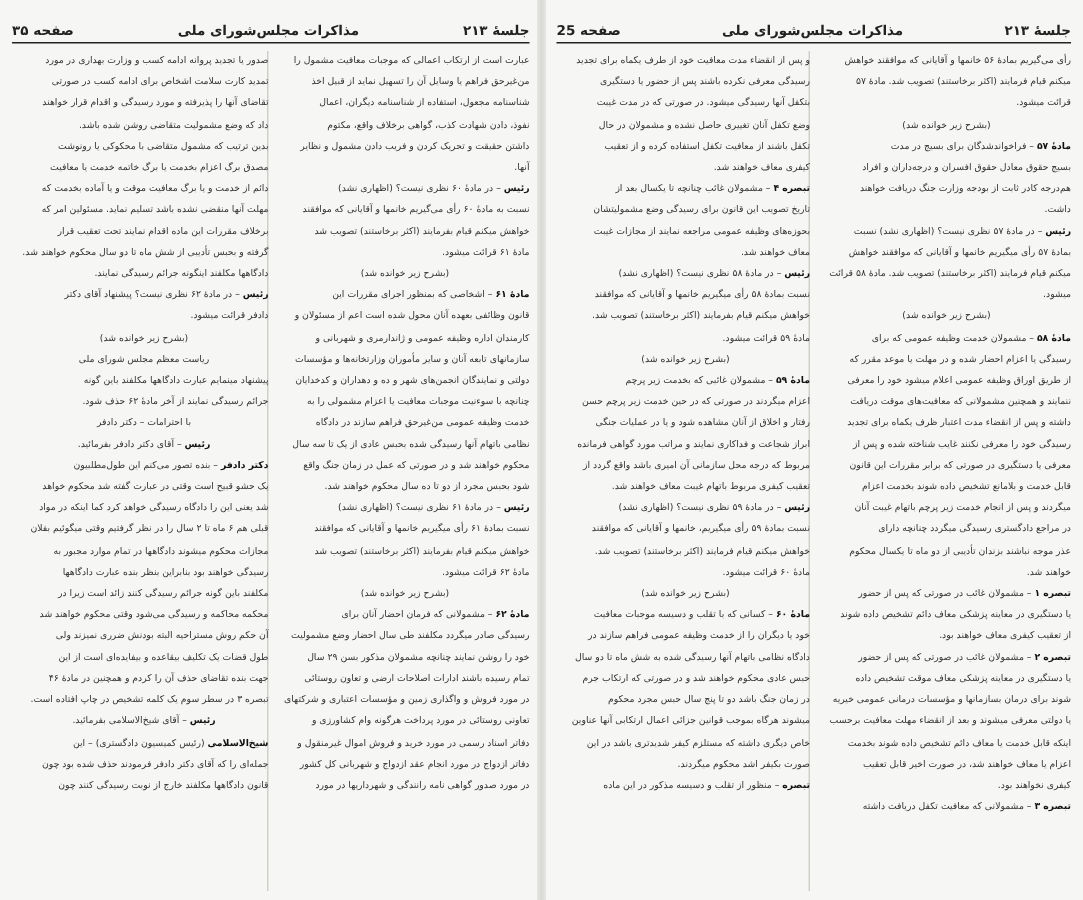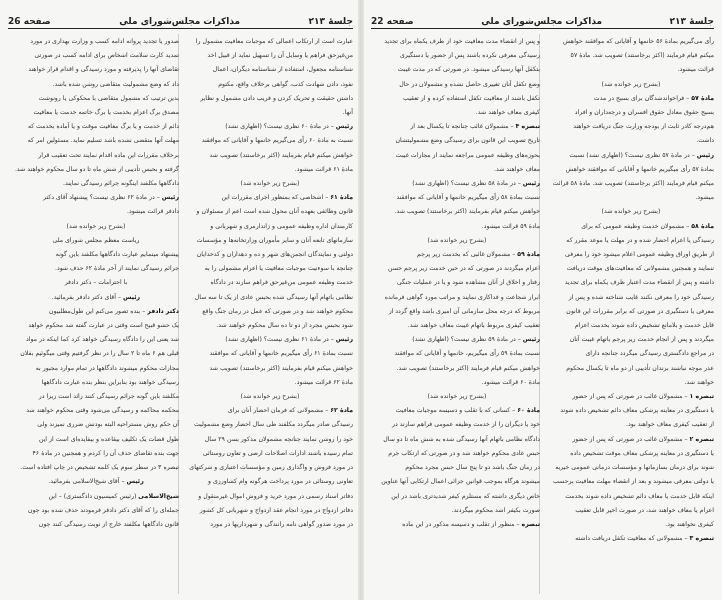--- a/index.html
+++ b/index.html
@@ -48,21 +48,21 @@
 </style>
 </head>
 <body>
 
 <div class="spread">
 
   <div class="page left">
     <div class="header">
       <span>جلسهٔ ۲۱۳</span>
       <span>مذاکرات مجلس‌شورای ملی</span>
-      <span>صفحه 26</span>
+      <span>صفحه ۳۵</span>
     </div>
     <div class="col c1">
         <p>عبارت است از ارتکاب اعمالی که موجبات معافیت مشمول را</p>
         <p>من‌غیرحق فراهم یا وسایل آن را تسهیل نماید از قبیل اخذ</p>
         <p>شناسنامه مجعول، استفاده از شناسنامه دیگران، اعمال</p>
         <p>نفوذ، دادن شهادت کذب، گواهی برخلاف واقع، مکتوم</p>
         <p>داشتن حقیقت و تحریک کردن و فریب دادن مشمول و نظایر</p>
         <p>آنها.</p>
         <p><span class="b">رئیس</span> – در مادهٔ ۶۰ نظری نیست؟ (اظهاری نشد)</p>
         <p>نسبت به مادهٔ ۶۰ رأی می‌گیریم خانمها و آقایانی که موافقند</p>
@@ -131,21 +131,21 @@
         <p><span class="b">شیخ‌الاسلامی</span> (رئیس کمیسیون دادگستری) – این</p>
         <p>جمله‌ای را که آقای دکتر دادفر فرمودند حذف شده بود چون</p>
         <p>قانون دادگاهها مکلفند خارج از نوبت رسیدگی کنند چون</p>
       </div>
   </div>
 
   <div class="page right">
     <div class="header">
       <span>جلسهٔ ۲۱۳</span>
       <span>مذاکرات مجلس‌شورای ملی</span>
-      <span>صفحه 22</span>
+      <span>صفحه 25</span>
     </div>
     <div class="col c1">
         <p>رأی می‌گیریم بمادهٔ ۵۶ خانمها و آقایانی که موافقند خواهش</p>
         <p>میکنم قیام فرمایند (اکثر برخاستند) تصویب شد. مادهٔ ۵۷</p>
         <p>قرائت میشود.</p>
         <p class="center">(بشرح زیر خوانده شد)</p>
         <p><span class="b">مادهٔ ۵۷</span> – فراخواندشدگان برای بسیج در مدت</p>
         <p>بسیج حقوق معادل حقوق افسران و درجه‌داران و افراد</p>
         <p>هم‌درجه کادر ثابت از بودجه وزارت جنگ دریافت خواهند</p>
         <p>داشت.</p>

